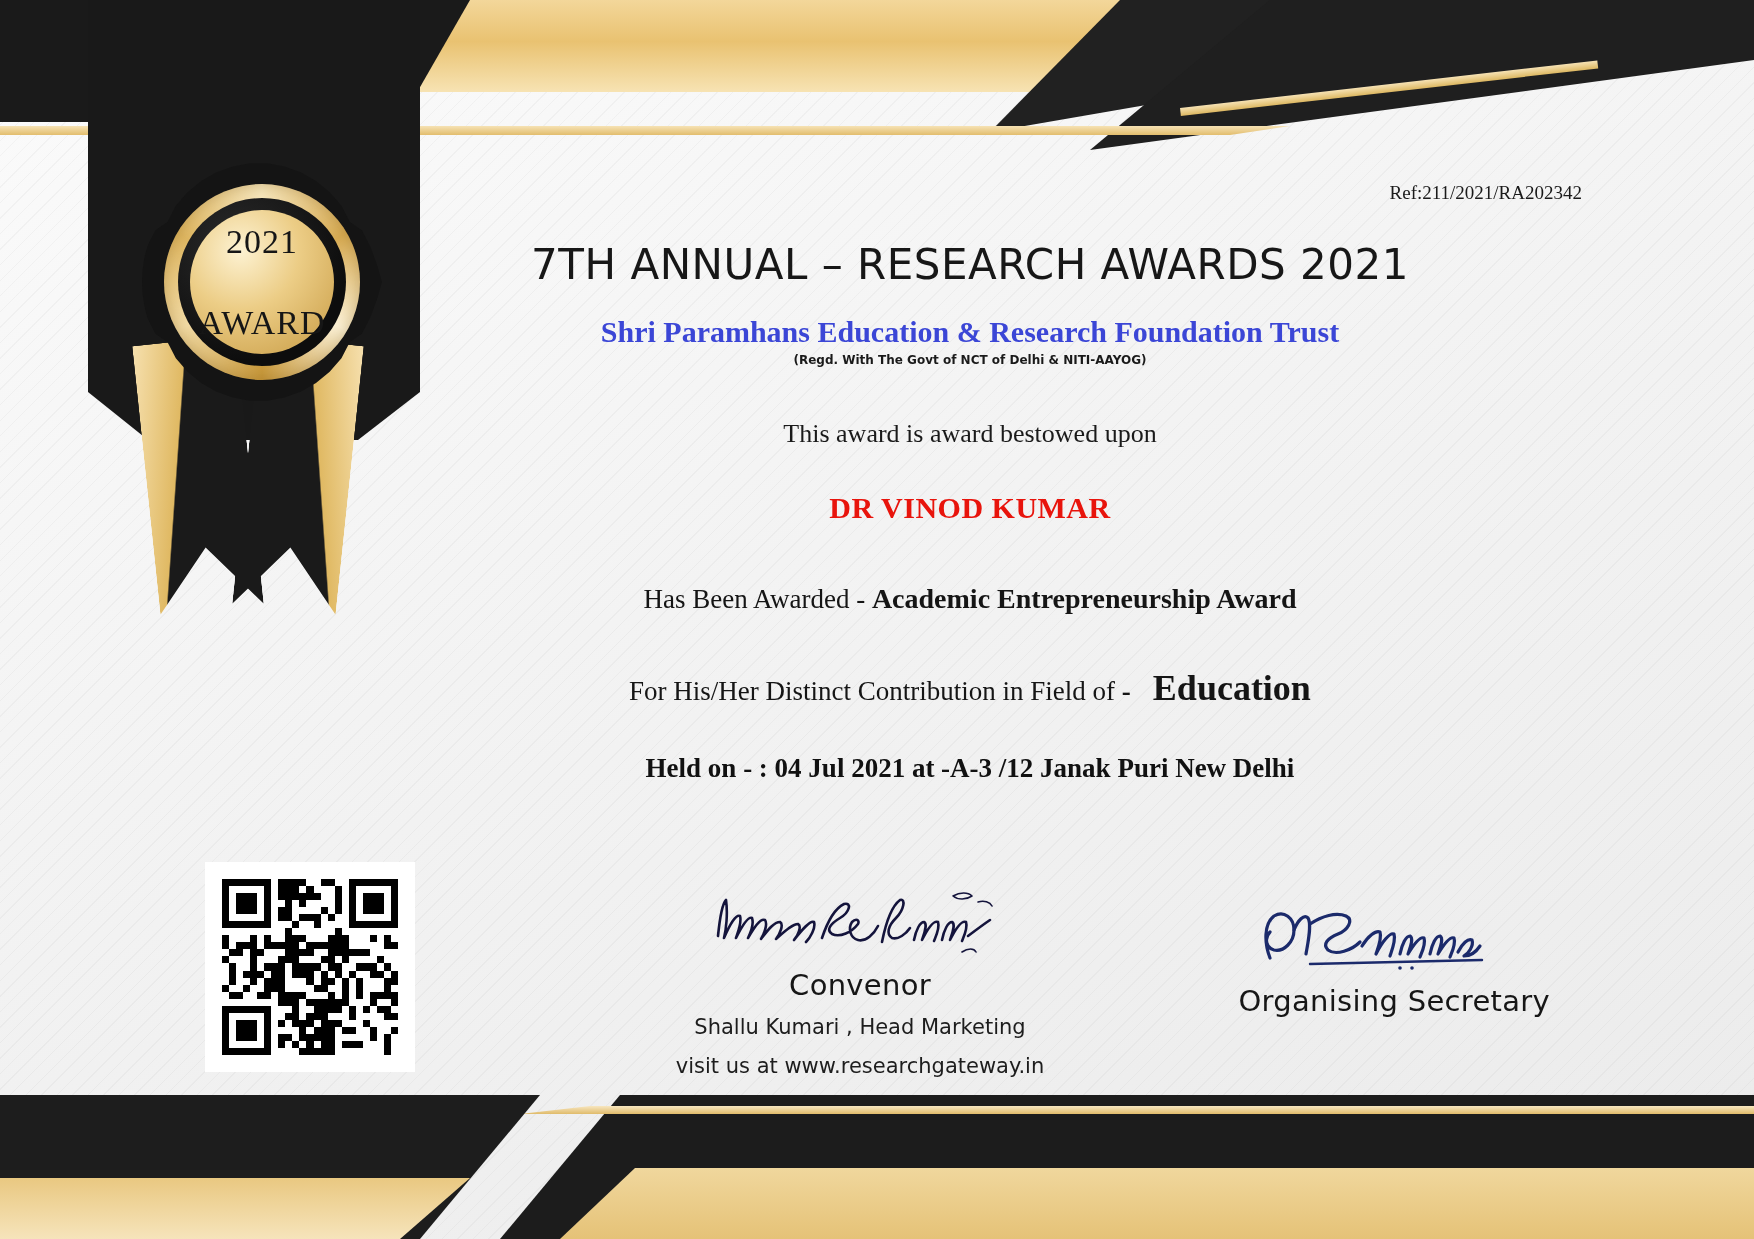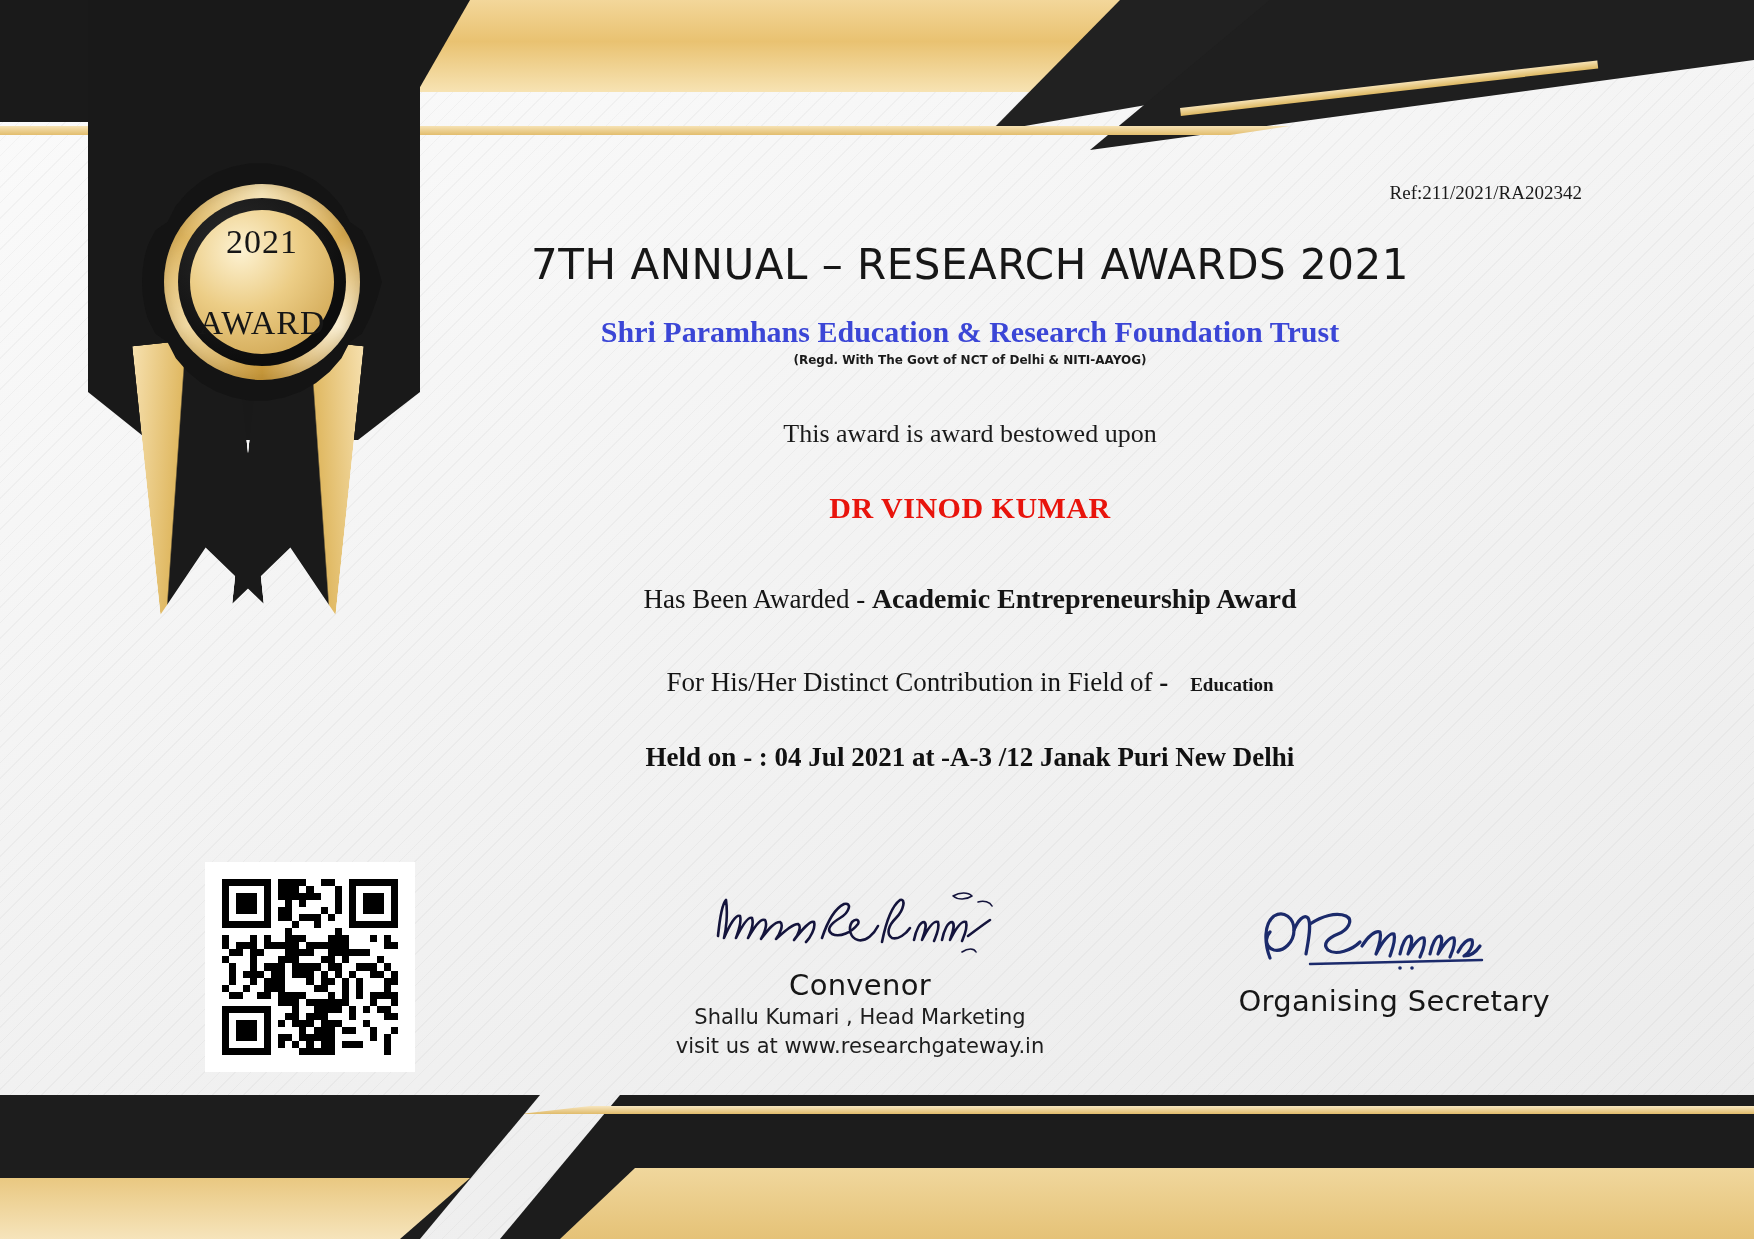--- a/index.html
+++ b/index.html
@@ -296,21 +296,21 @@
     margin-bottom: 52px;
   }
   .line-award b { font-weight: bold; font-size: 28px; }
   .line-field {
     font-family: "Liberation Serif", serif;
     font-size: 27px;
     color: #151515;
     margin-bottom: 44px;
   }
   .line-field b { font-weight: bold; }
-  .line-field .field-val { font-weight: bold; padding-left: 22px; font-size: 19px; }
+  .line-field .field-val { font-weight: bold; padding-left: 22px; font-size: 36px; }
   .line-held {
     font-family: "Liberation Serif", serif;
     font-size: 27px;
     font-weight: bold;
     color: #111;
   }
 
   
   .qr-box {
     position: absolute;
@@ -354,21 +354,21 @@
     font-family: "DejaVu Sans", sans-serif;
     font-size: 29px;
     color: #161616;
     letter-spacing: 0.3px;
   }
   .sig-sub {
     font-family: "DejaVu Sans", sans-serif;
     font-size: 21px;
     color: #1d1d1d;
     line-height: 1.28;
-    margin-top: 2px;
+    margin-top: 12px;
   }
 </style>
 </head>
 <body>
 
 <div id="certificate">
 
   <div class="paper"></div>
 
   <div class="top-gold-strip"></div>

